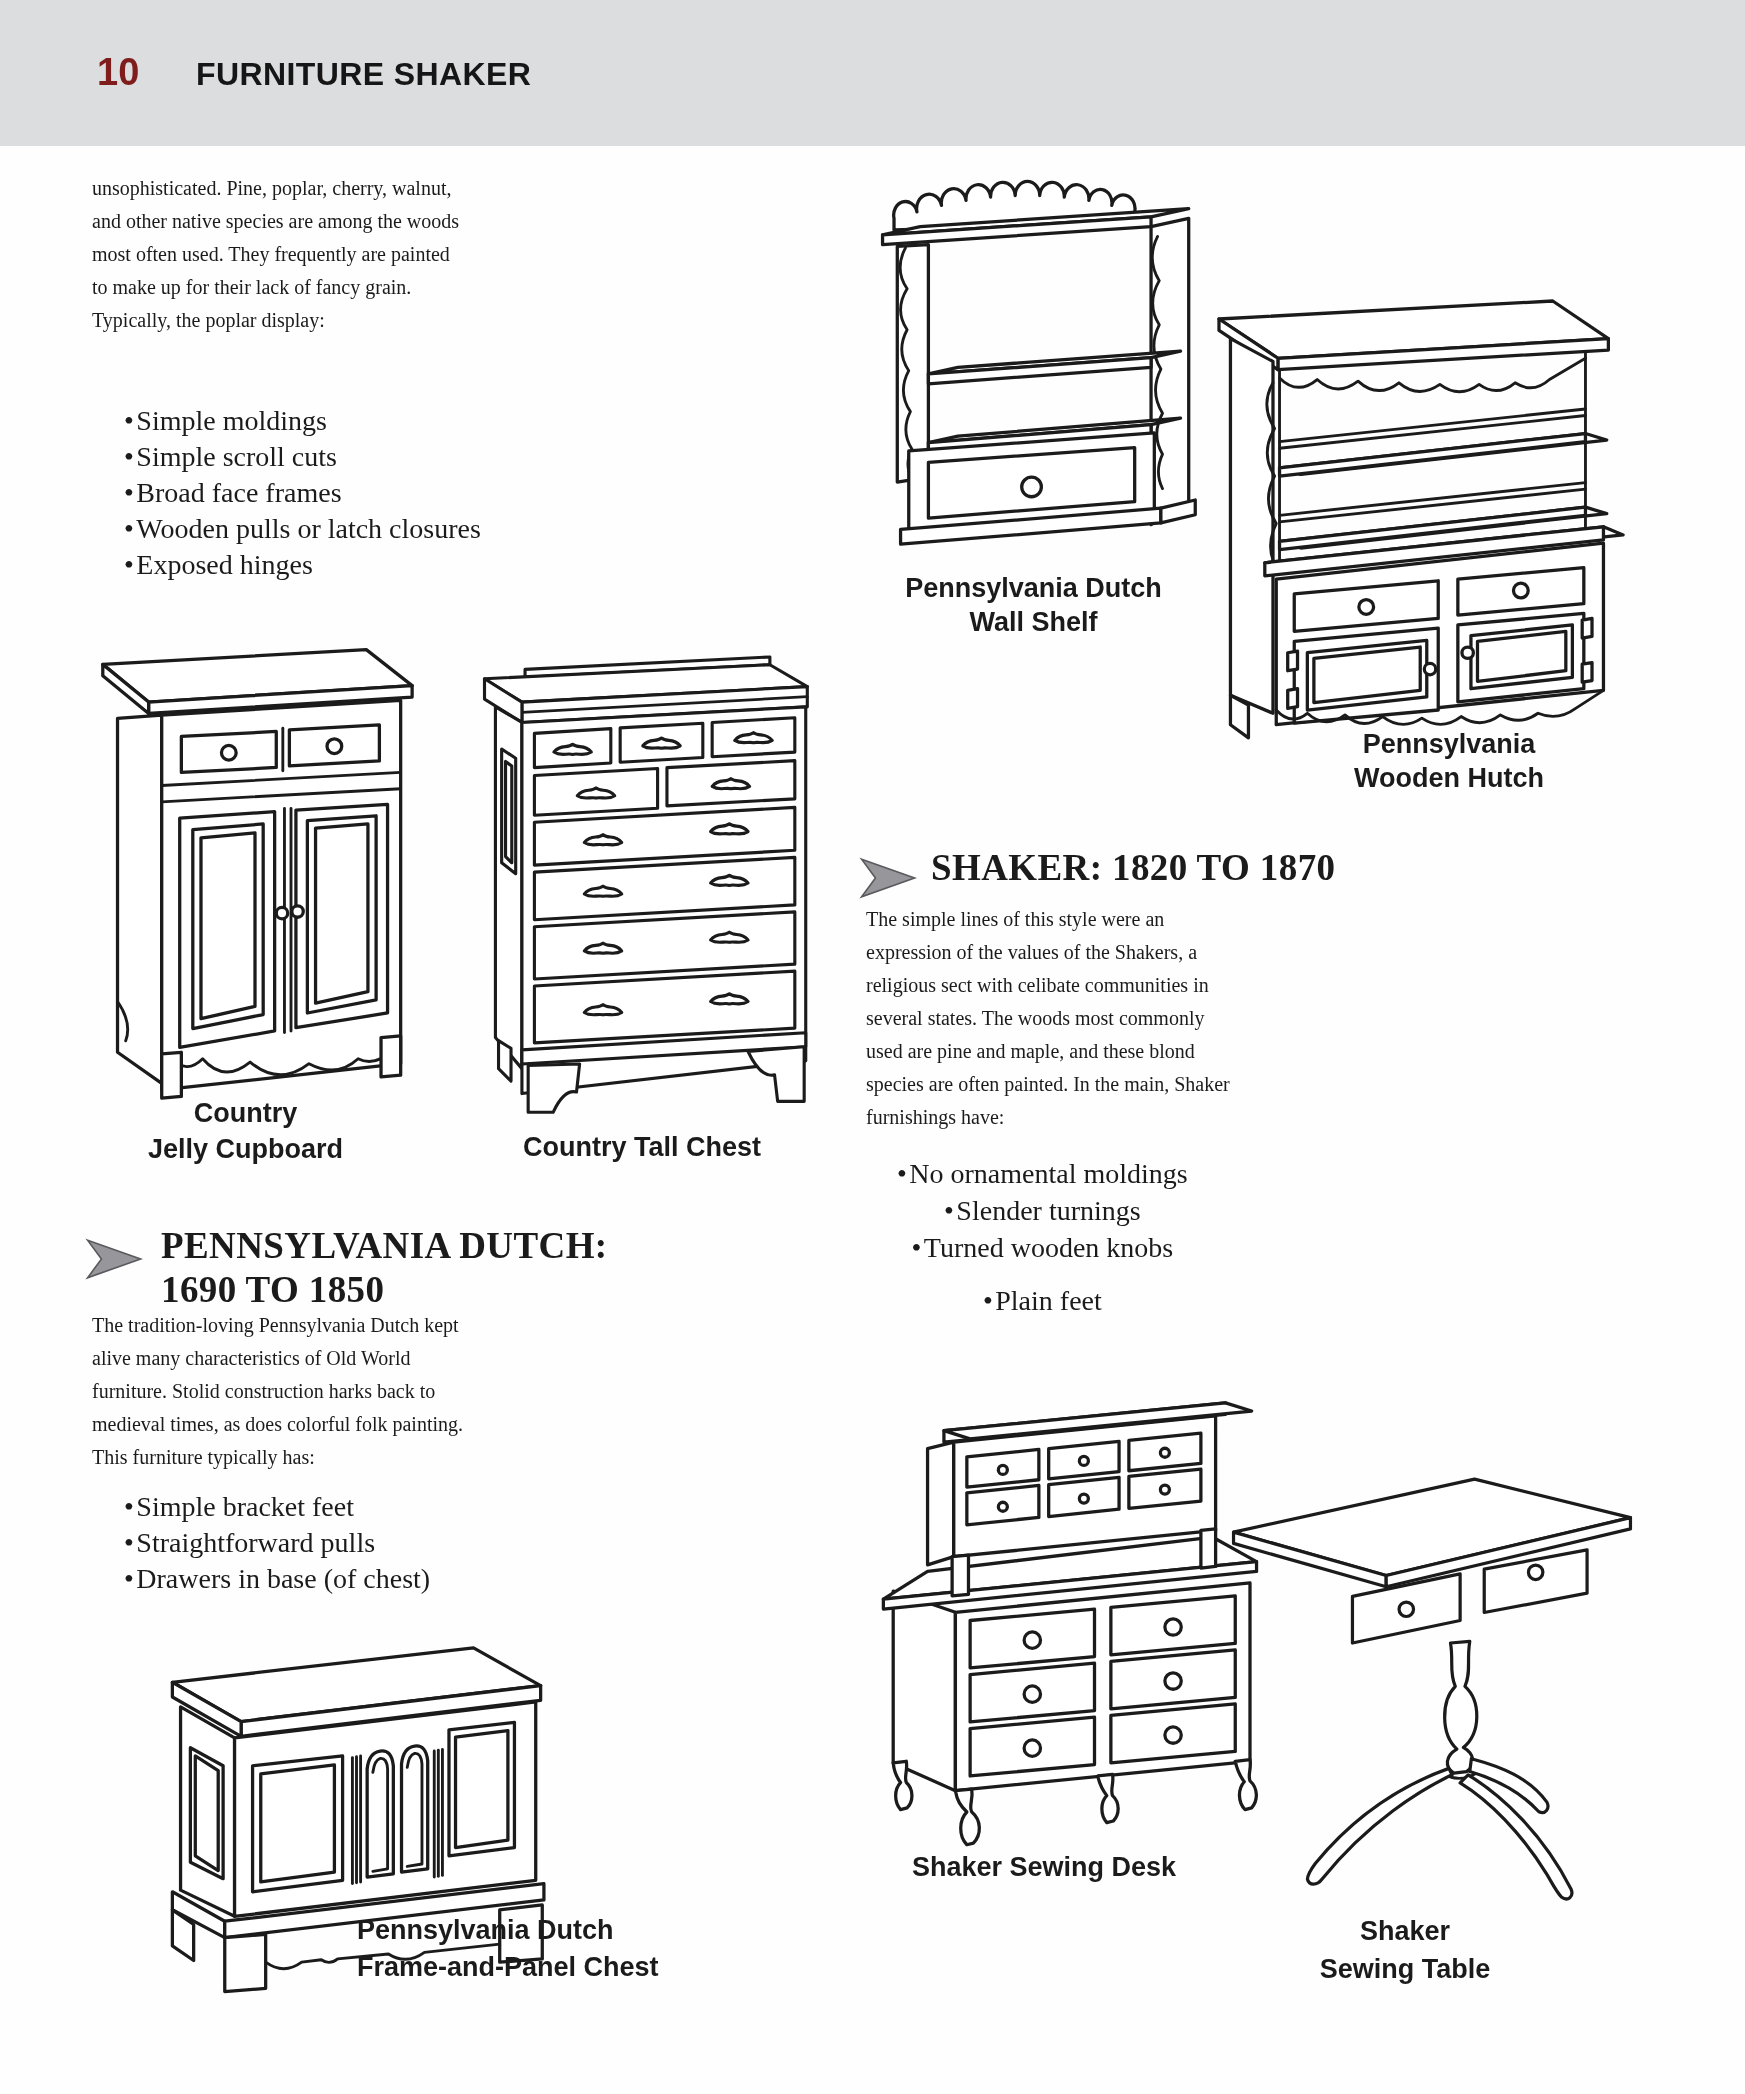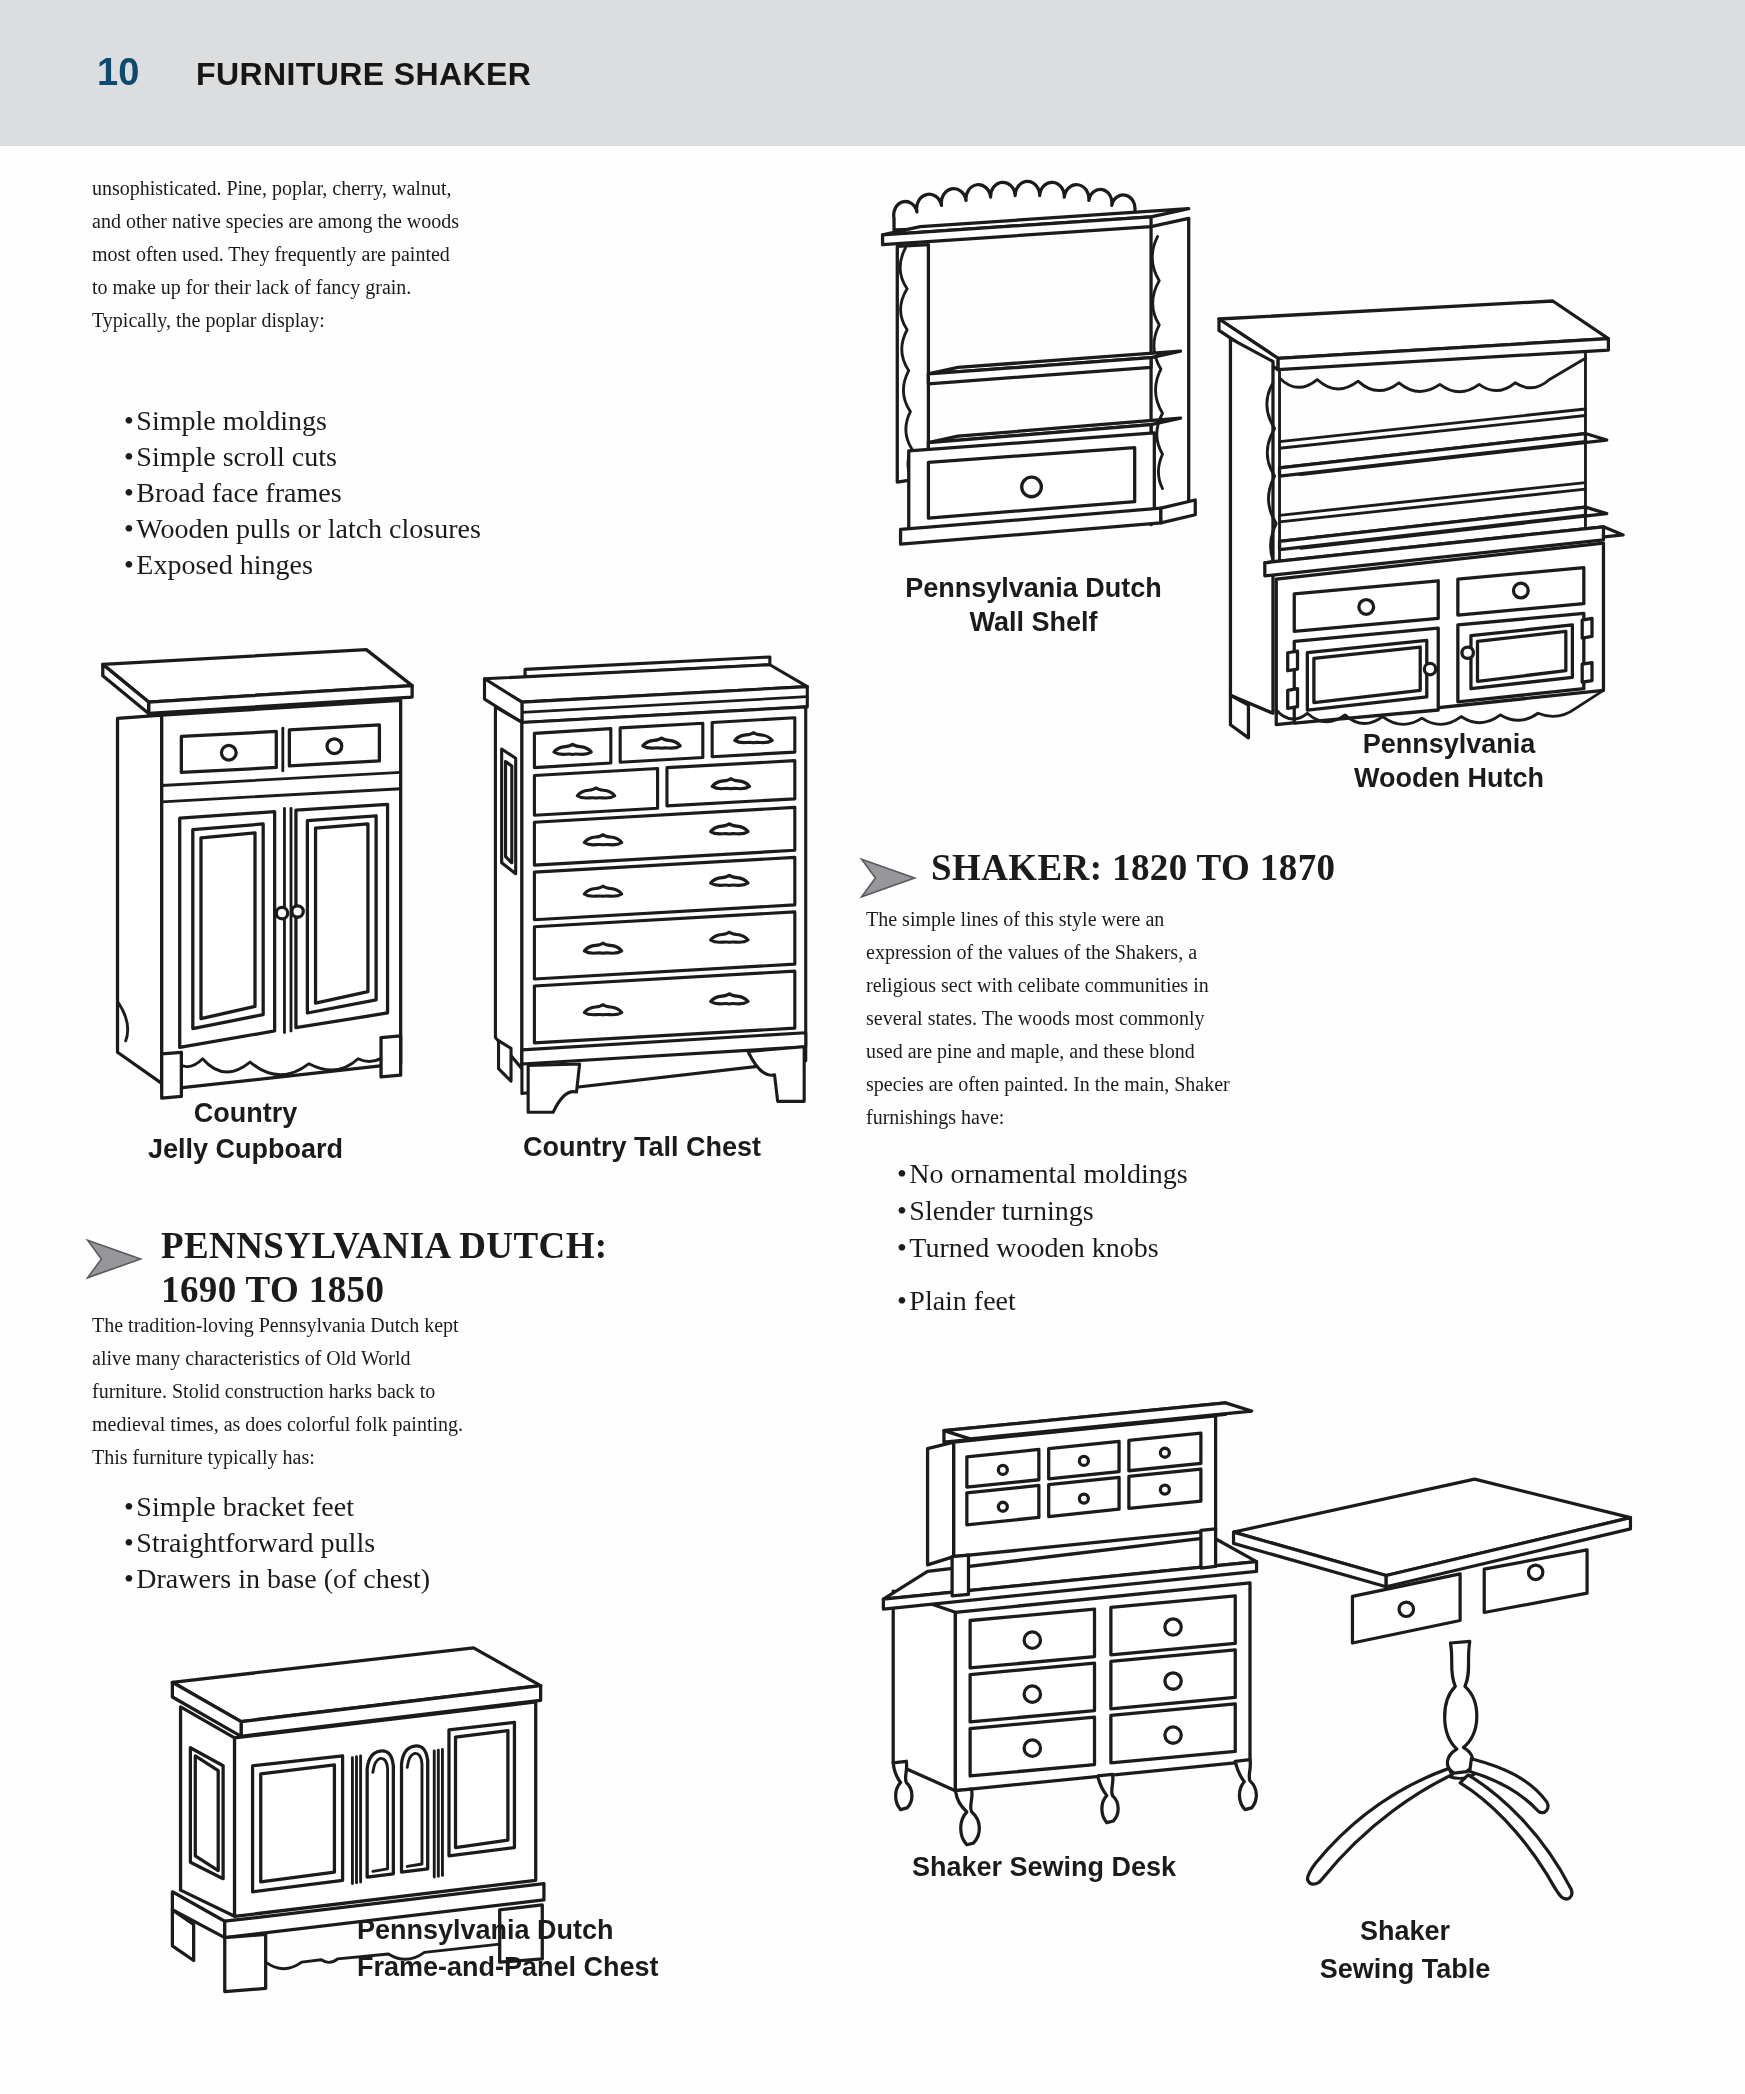--- a/index.html
+++ b/index.html
@@ -1,20 +1,20 @@
 <!DOCTYPE html>
 <html style="font-size:13px"><head>
 <meta charset="utf-8">
 <style>
   html,body{margin:0;padding:0;background:#888;}
   #page{position:relative;width:1745px;height:2095px;background:#fefefe;overflow:hidden;
         font-family:"Liberation Serif",serif;color:#1b1b1b;}
   #header-bar{position:absolute;left:0;top:0;width:1745px;height:146px;background:#dcddde;}
   #pg-num{position:absolute;left:97px;top:51px;font-family:"Liberation Sans",sans-serif;
-          font-weight:bold;font-size:38px;color:#0c4a6e;text-align:right;}
+          font-weight:bold;font-size:38px;color:#7f1d1d;text-align:right;}
   #pg-title{position:absolute;left:196px;top:56px;font-family:"Liberation Sans",sans-serif;
           font-weight:bold;font-size:32px;letter-spacing:0.4px;color:#161616;}
   .tblock{position:absolute;white-space:nowrap;}
   .serifline{font-size:20px;line-height:33px;}
   .b-row{font-size:28px;line-height:36px;}
   .bdot{margin-right:2.5px;}
   .heading{font-weight:bold;font-size:37px;line-height:44px;letter-spacing:0.4px;
            font-family:"Liberation Serif",serif;}
   .caption{position:absolute;font-family:"Liberation Sans",sans-serif;font-weight:bold;
            font-size:27px;line-height:36px;text-align:center;white-space:nowrap;}
@@ -263,21 +263,21 @@
   <div class="tblock" style="left:866px;top:903px;">
     <div class="serifline">The simple lines of this style were an</div>
     <div class="serifline">expression of the values of the Shakers, a</div>
     <div class="serifline">religious sect with celibate communities in</div>
     <div class="serifline">several states. The woods most commonly</div>
     <div class="serifline">used are pine and maple, and these blond</div>
     <div class="serifline">species are often painted. In the main, Shaker</div>
     <div class="serifline">furnishings have:</div>
   </div>
 
-  <div class="tblock" style="left:897px;top:1155px;">
+  <div class="tblock" style="left:897px;top:1155px;text-align:center;">
     <div class="b-row" style="line-height:37px;"><span class="bdot">•</span><span>No ornamental moldings</span></div>
     <div class="b-row" style="line-height:37px;"><span class="bdot">•</span><span>Slender turnings</span></div>
     <div class="b-row" style="line-height:37px;"><span class="bdot">•</span><span>Turned wooden knobs</span></div>
     <div class="b-row" style="line-height:37px;margin-top:16px;"><span class="bdot">•</span><span>Plain feet</span></div>
   </div>
 
   <svg class="illus" style="left:831px;top:1357px;" width="446" height="491" viewBox="0 0 545 600">
     <polygon points="76,286 152,312 152,530 76,496"></polygon>
     <polygon points="152,312 512,276 512,494 152,530"></polygon>
     <polygon points="64,296 520,250 466,220 118,262"></polygon>

